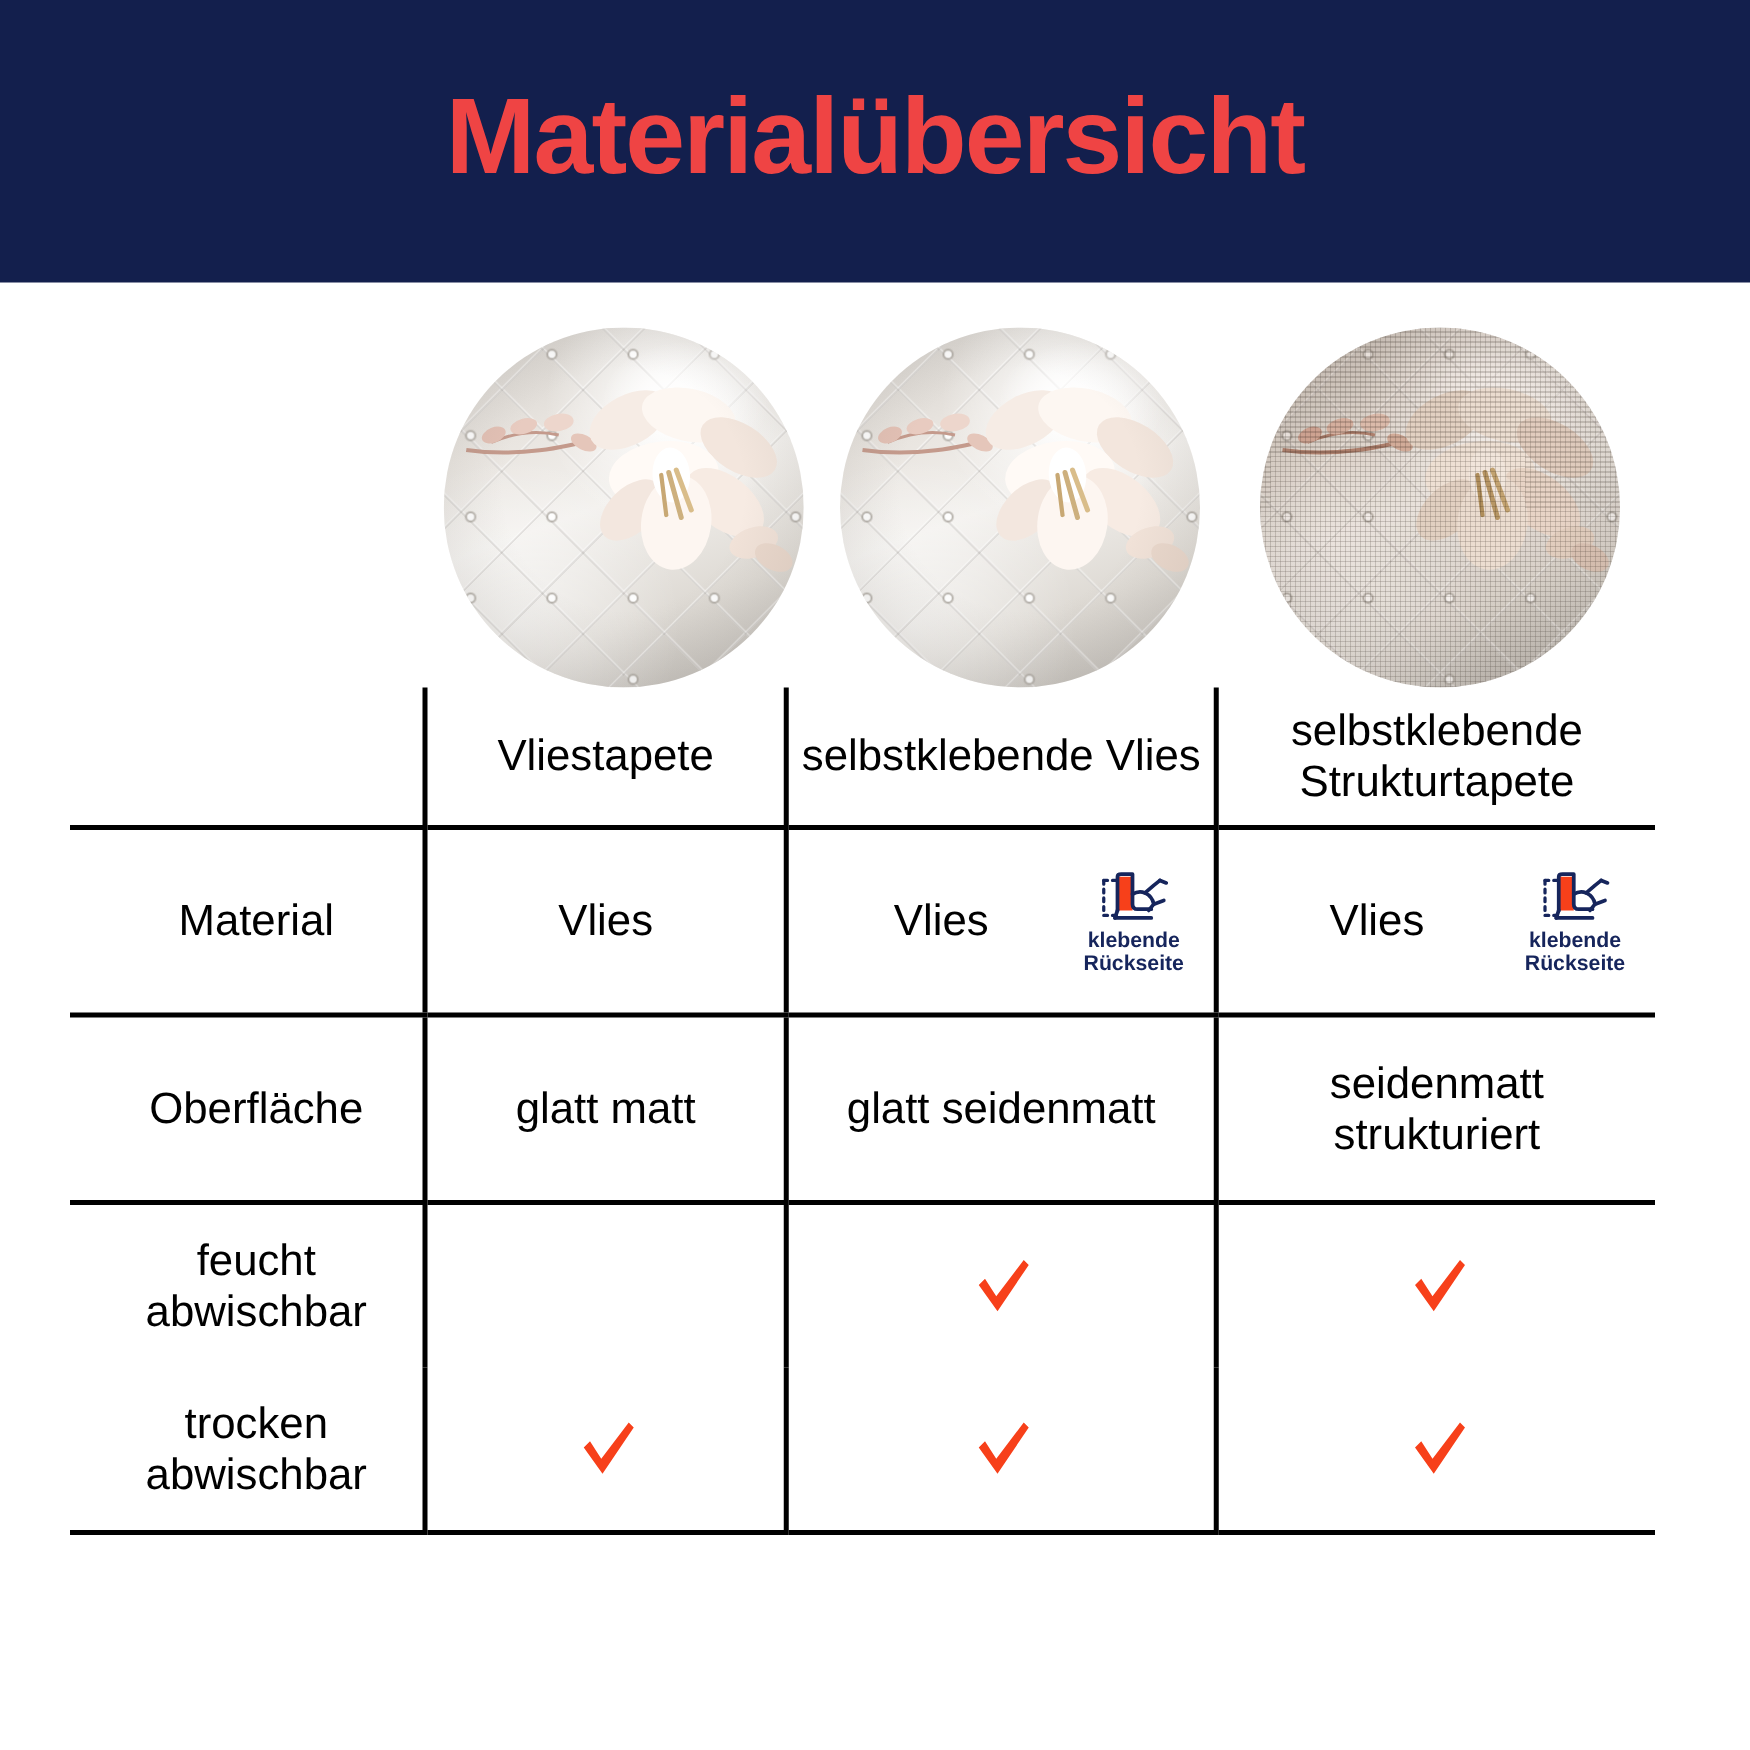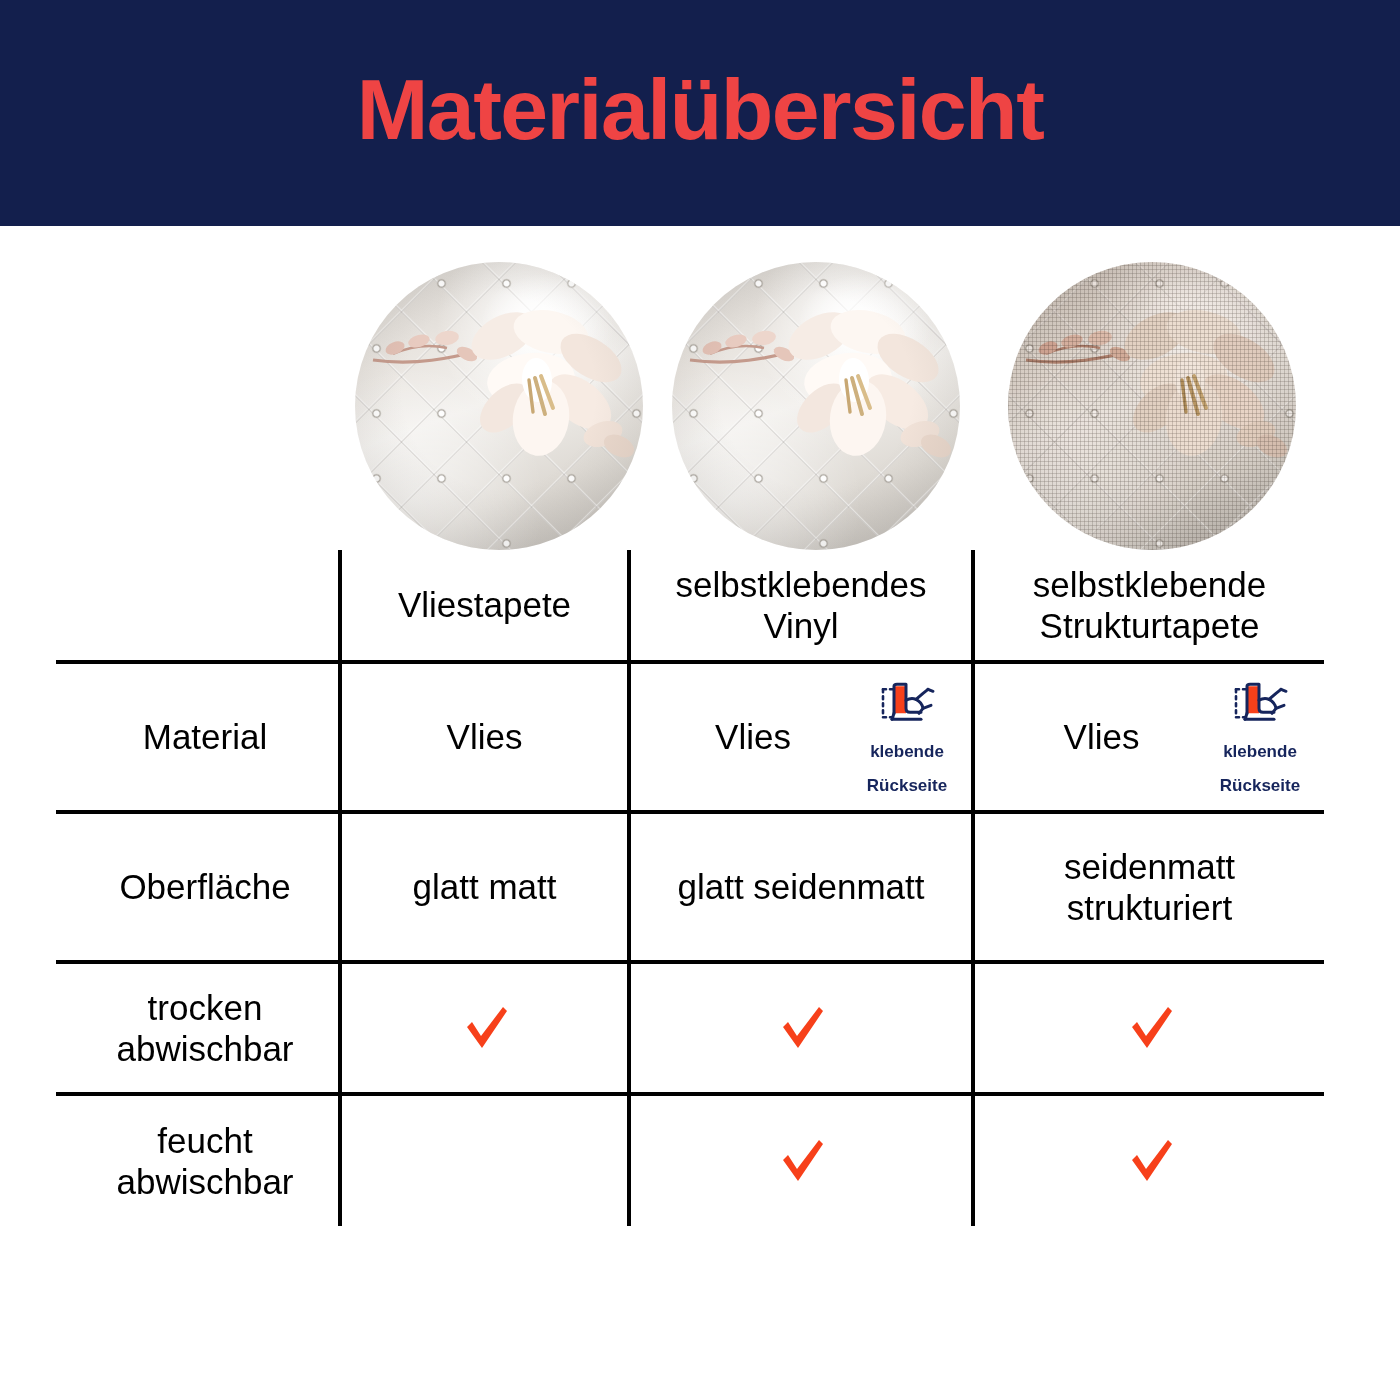--- a/index.html
+++ b/index.html
@@ -185,21 +185,21 @@
   
   .badge {
     position: absolute;
     right: 6px;
     top: 50%;
     transform: translateY(-50%);
     width: 116px;
     display: flex;
     flex-direction: column;
     align-items: center;
-    gap: 15px;
+    gap: 0;
   }
   .badge-icon {
     width: 64px;
     height: 50px;
     display: block;
   }
   .badge-label {
     color: #16255c;
     font-size: 17px;
     font-weight: bold;
@@ -338,21 +338,21 @@
       <col class="c-label">
         <col class="c-1">
         <col class="c-2">
         <col class="c-3">
     </colgroup>
     <tbody>
 
       <tr class="head-row hrule-bottom">
         <td></td>
         <td class="vline">Vliestapete</td>
-        <td class="vline">selbstklebendes Vinyl</td>
+        <td class="vline">selbstklebende Vlies</td>
         <td class="vline">selbstklebende Strukturtapete</td>
       </tr>
 
       <tr class="body-row hrule-bottom">
         <td class="row-label">Material</td>
         <td class="vline">Vlies</td>
         <td class="vline cell-with-badge">
           <span class="cell-text">Vlies</span>
           <span class="badge">
             <svg class="badge-icon" viewBox="0 0 64 50">
@@ -399,50 +399,50 @@
       </tr>
 
 
       <tr class="body-row hrule-bottom">
         <td class="row-label">Oberfläche</td>
         <td class="vline">glatt matt</td>
         <td class="vline">glatt seidenmatt</td>
         <td class="vline">seidenmatt strukturiert</td>
       </tr>
 
-      <tr class="tall-row hrule-bottom">
-        <td class="row-label">trocken abwischbar</td>
-        <td class="vline">
-          <svg class="check" viewBox="0 0 54 54">
-            <path d="M9 26 L14 21 L23 35 L45 6 L49 10 L24 47 Z" fill="#f7401a"></path>
-          </svg>
-        </td>
-        <td class="vline">
-          <svg class="check" viewBox="0 0 54 54">
-            <path d="M9 26 L14 21 L23 35 L45 6 L49 10 L24 47 Z" fill="#f7401a"></path>
-          </svg>
-        </td>
-        <td class="vline">
-          <svg class="check" viewBox="0 0 54 54">
-            <path d="M9 26 L14 21 L23 35 L45 6 L49 10 L24 47 Z" fill="#f7401a"></path>
-          </svg>
-        </td>
-      </tr>
-
       <tr class="tall-row">
         <td class="row-label">feucht abwischbar</td>
         <td class="vline"></td>
         <td class="vline">
           <svg class="check" viewBox="0 0 54 54">
             <path d="M9 26 L14 21 L23 35 L45 6 L49 10 L24 47 Z" fill="#f7401a"></path>
           </svg>
         </td>
         <td class="vline">
           <svg class="check" viewBox="0 0 54 54">
             <path d="M9 26 L14 21 L23 35 L45 6 L49 10 L24 47 Z" fill="#f7401a"></path>
           </svg>
         </td>
       </tr>
 
+      <tr class="tall-row hrule-bottom">
+        <td class="row-label">trocken abwischbar</td>
+        <td class="vline">
+          <svg class="check" viewBox="0 0 54 54">
+            <path d="M9 26 L14 21 L23 35 L45 6 L49 10 L24 47 Z" fill="#f7401a"></path>
+          </svg>
+        </td>
+        <td class="vline">
+          <svg class="check" viewBox="0 0 54 54">
+            <path d="M9 26 L14 21 L23 35 L45 6 L49 10 L24 47 Z" fill="#f7401a"></path>
+          </svg>
+        </td>
+        <td class="vline">
+          <svg class="check" viewBox="0 0 54 54">
+            <path d="M9 26 L14 21 L23 35 L45 6 L49 10 L24 47 Z" fill="#f7401a"></path>
+          </svg>
+        </td>
+      </tr>
+
     </tbody>
   </table>
 
 </div>
 
 </body></html>

